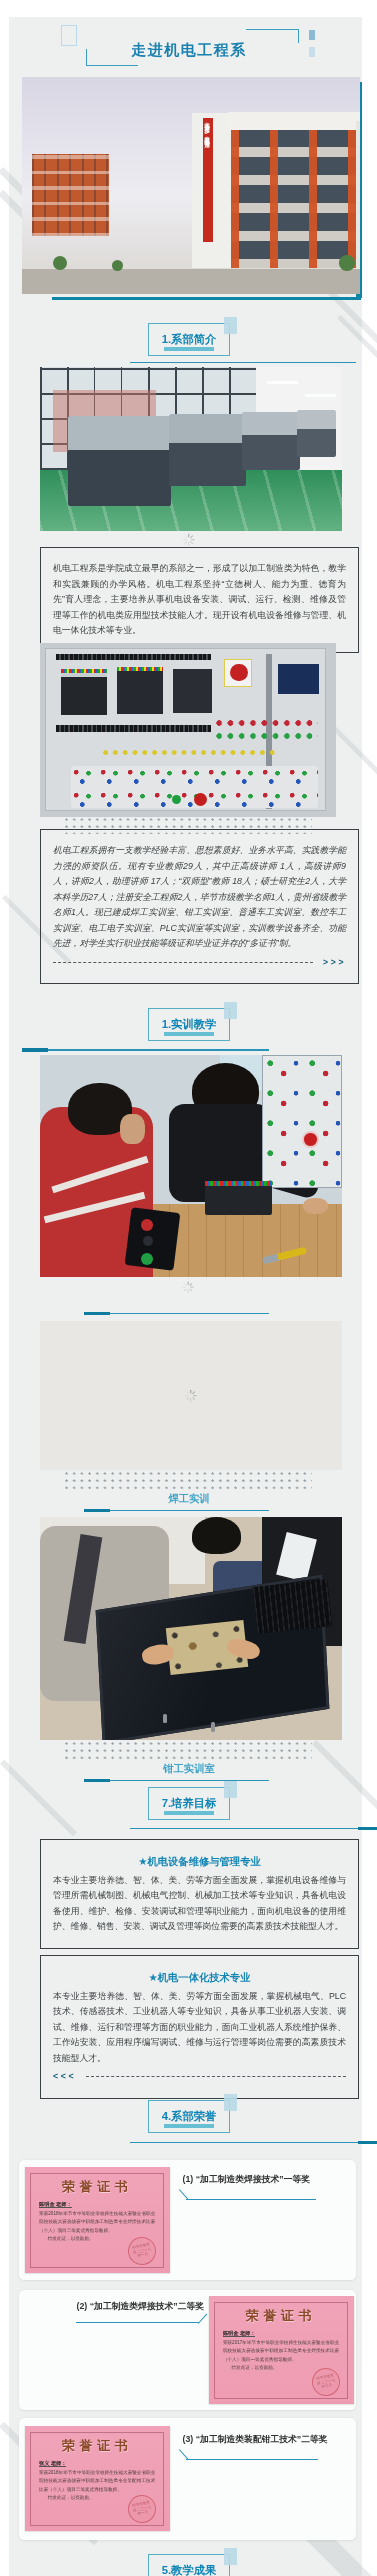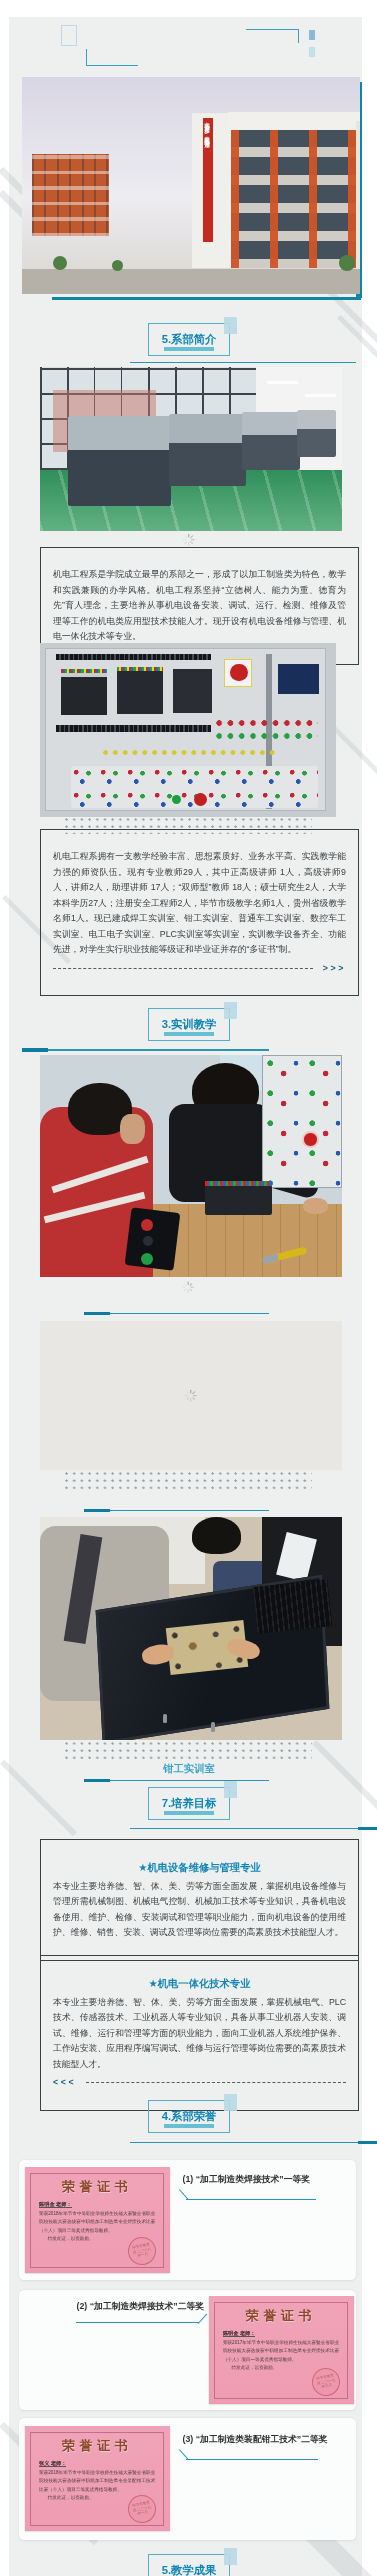--- a/index.html
+++ b/index.html
@@ -32,21 +32,21 @@
   .caption { position:absolute; left:0; width:378px; text-align:center; font-size:10.3px; font-weight:600; color:#3fa3c8; }
   .capline { position:absolute; left:84px; width:185px; height:3.1px; }
   .capline .l { position:absolute; left:0; top:1px; width:185px; height:1px; background:#2a93b8; }
   .capline .t { position:absolute; left:0; top:0; width:26px; height:2.6px; background:#0e7c9e; }
 
   
   .dots { position:absolute; background-image:radial-gradient(circle at 1.5px 1.5px,#98a2a8 1px,transparent 1.3px);
           background-size:7.7px 7.2px; }
 
   
-  .tbox { position:absolute; left:40px; width:319px; border:1px solid #3a3f44; padding:19px 12px;
+  .tbox { position:absolute; left:40px; width:319px; border:1px solid #3a3f44; padding:13px 12px;
           font-size:8.8px; line-height:15.5px; color:#3c4043; text-align:justify; }
   .tbox .mtitle { text-align:center; font-size:10.3px; font-weight:800; color:#1486b4; line-height:17.5px; margin-bottom:2.1px; }
   .morerow { display:flex; align-items:center; gap:9.3px; margin-top:3.1px; }
   .morerow .dash { flex:1; border-top:1px dashed #565b60; }
   .morerow .arrows { font-size:8.8px; font-weight:bold; color:#16617a; letter-spacing:2.6px; }
 
   
   .card { position:absolute; left:18.5px; width:337px; background:#fbfcfc; border-radius:5.2px; box-shadow:0 0.5px 2.6px rgba(0,0,0,.08); }
   .cert { position:absolute; background:linear-gradient(180deg,#f0a3b8,#ee9cb2); box-shadow:0 0.5px 1.5px rgba(0,0,0,.25); }
   .cert::before { content:""; position:absolute; left:5.7px; right:5.7px; top:5.7px; bottom:5.7px; border:1px solid rgba(150,60,90,.5); }
@@ -81,20 +81,21 @@
   <div class="diag" style="left:7.7px;top:2504px;width:103px;height:6.2px;"></div>
   <div class="diag" style="left:283px;top:2566px;width:149px;height:20.6px;"></div>
 
   <div class="osq" style="left:61px;top:25px;width:15.5px;height:20.6px;"></div>
   <div class="bar" style="left:246px;top:29px;width:53px;height:1px;background:#3a9ec0;"></div>
   <div class="bar" style="left:298px;top:29px;width:1px;height:14.4px;background:#3a9ec0;"></div>
   <div class="bar" style="left:86px;top:49px;width:1px;height:16.5px;background:#3a9ec0;"></div>
   <div class="bar" style="left:86px;top:65px;width:52px;height:1px;background:#3a9ec0;"></div>
   <div class="fsq" style="left:309px;top:30px;width:6.2px;height:10.3px;background:#8cb9d6;"></div>
   <div class="fsq" style="left:309px;top:47px;width:6.2px;height:9.8px;background:#c6dfeb;"></div>
+  <div class="title">走进机电工程系</div>
 
   <div class="fsq" style="left:356px;top:82px;width:5.7px;height:216px;background:#0f86a6;"></div>
   <div class="photo" style="left:22px;top:77px;width:338px;height:217px;">
     <div class="ph" style="inset:0;background:linear-gradient(180deg,#d9d6e4,#edecf1 55%,#d8d5cf);"></div>
     <div class="ph" style="left:10.3px;top:77px;width:77px;height:82px;background:#c05a2e;
          background-image:repeating-linear-gradient(0deg,rgba(255,255,255,.45) 0 3.1px,transparent 3.1px 15.5px),repeating-linear-gradient(90deg,rgba(40,40,60,.35) 0 2.1px,transparent 2.1px 12.4px);"></div>
     <div class="ph" style="left:170px;top:36px;width:41px;height:155px;background:#efefeb;"></div>
     <div class="ph" style="left:181px;top:41px;width:10.3px;height:124px;background:#c52a1f;display:flex;justify-content:center;">
       <span style="writing-mode:vertical-rl;text-orientation:upright;color:#fff;font-size:5.2px;font-weight:bold;letter-spacing:1px;">文明从脚下起步 奉献从你我做起</span>
     </div>
@@ -106,21 +107,21 @@
     <div class="ph" style="left:334px;top:44px;width:23px;height:149px;background:#e8e5df;"></div>
     <div class="ph" style="left:0;top:192px;width:338px;height:25px;background:#b5b1a8;"></div>
     <div class="ph" style="left:31px;top:179px;width:14.4px;height:14.4px;border-radius:50%;background:#4f7f42;"></div>
     <div class="ph" style="left:90px;top:183px;width:11.3px;height:11.3px;border-radius:50%;background:#4f7f42;"></div>
     <div class="ph" style="left:317px;top:178px;width:15.5px;height:15.5px;border-radius:50%;background:#4f7f42;"></div>
   </div>
   <div class="bar" style="left:52px;top:297px;width:309px;height:3.1px;background:#0f86a6;"></div>
 
   <div class="shead" style="top:323px;">
     <div class="sq"></div>
-    <div class="txt">5.系部简介</div>
+    <div class="txt">1.系部简介</div>
     <div class="ubar"></div>
   </div>
   <div class="bar" style="left:130px;top:362px;width:226px;height:1px;"></div>
 
   <div class="photo" style="left:40px;top:367px;width:302px;height:164px;">
     <div class="ph" style="inset:0;background:#e6e9ea;"></div>
     <div class="ph" style="left:0;top:0;width:216px;height:103px;background:#dce3e6;
          background-image:repeating-linear-gradient(90deg,#3c454c 0 1.5px,transparent 1.5px 27px),repeating-linear-gradient(0deg,#3c454c 0 1.5px,transparent 1.5px 25px);"></div>
     <div class="ph" style="left:13px;top:23px;width:103px;height:62px;background:rgba(198,118,108,.5);"></div>
     <div class="ph" style="left:216px;top:0;width:86px;height:103px;background:#f2f3f2;"></div>
@@ -170,31 +171,31 @@
     <div class="ph" style="left:175px;top:89px;width:103px;height:8.2px;background-image:radial-gradient(circle at 4.1px 4.1px,#27a043 2.6px,transparent 3.1px);background-size:11.3px 8.2px;"></div>
     <div class="ph" style="left:62px;top:106px;width:175px;height:7.2px;background-image:radial-gradient(circle at 3.6px 3.6px,#d8c828 2.1px,transparent 2.6px);background-size:9.8px 7.2px;"></div>
     <div class="ph" style="left:31px;top:123px;width:247px;height:42px;background:#e3e5e6;border-radius:3.1px;
          background-image:radial-gradient(circle at 5.2px 6.2px,#c22533 2.1px,transparent 2.6px),radial-gradient(circle at 11.3px 15.5px,#2457b8 2.1px,transparent 2.6px),radial-gradient(circle at 17.5px 7.2px,#27a043 2.1px,transparent 2.6px);background-size:27px 23px;"></div>
     <div class="ph" style="left:154px;top:150px;width:13.4px;height:13.4px;border-radius:50%;background:#c31f1f;"></div>
     <div class="ph" style="left:132px;top:152px;width:9.3px;height:9.3px;border-radius:50%;background:#1f9e3f;"></div>
   </div>
 
   <div class="dots" style="left:65px;top:818px;width:247px;height:15.5px;"></div>
 
-  <div class="tbox" style="top:829px;">
+  <div class="tbox" style="top:829px;font-style:italic;">
     <span>机电工程系拥有一支教学经验丰富、思想素质好、业务水平高、实践教学能力强的师资队伍。现有专业教师29人，其中正高级讲师 1人，高级讲师9人，讲师2人，助理讲师 17人；“双师型”教师 18人；硕士研究生2人，大学本科学历27人；注册安全工程师2人，毕节市级教学名师1人，贵州省级教学名师1人。现已建成焊工实训室、钳工实训室、普通车工实训室、数控车工实训室、电工电子实训室、PLC实训室等实训室，实训教学设备齐全、功能先进，对学生实行职业技能等级证和毕业证并存的“多证书”制。</span>
     <div class="morerow">
       <div class="dash"></div>
       <span class="arrows">&gt;&gt;&gt;</span>
     </div>
   </div>
 
   <div class="shead" style="top:1008px;">
     <div class="sq"></div>
-    <div class="txt">3.实训教学</div>
+    <div class="txt">1.实训教学</div>
     <div class="ubar"></div>
   </div>
   <div class="bar" style="left:22px;top:1049px;width:247px;height:1.5px;"></div>
   <div class="bar-dark" style="left:22px;top:1048px;width:26px;height:3.6px;"></div>
 
   <div class="photo" style="left:40px;top:1055px;width:302px;height:222px;">
     <div class="ph" style="inset:0;background:#ccd5da;"></div>
     <div class="ph" style="left:180px;top:0;width:57px;height:36px;background:#cfe2ea;"></div>
     <div class="ph" style="left:0;top:149px;width:302px;height:73px;background:#c59a62;
          background-image:repeating-linear-gradient(90deg,rgba(120,70,30,.22) 0 1px,transparent 1px 18.5px);"></div>
@@ -245,20 +246,21 @@
           <line x1="25.2" y1="25.2" x2="21" y2="21" opacity=".45"></line>
         <line x1="16" y1="29" x2="16" y2="23" opacity=".35"></line>
           <line x1="6.8" y1="25.2" x2="11" y2="21" opacity=".25"></line>
         <line x1="3" y1="16" x2="9" y2="16" opacity=".18"></line>
           <line x1="6.8" y1="6.8" x2="11" y2="11" opacity=".12"></line>
       </g>
     </svg>
   </div>
 
   <div class="dots" style="left:65px;top:1472px;width:247px;height:20.6px;"></div>
+  <div class="caption" style="top:1492px;">焊工实训</div>
   <div class="capline" style="top:1509px;">
       <div class="l"></div>
       <div class="t"></div>
     </div>
 
   <div class="photo" style="left:40px;top:1517px;width:302px;height:223px;">
     <div class="ph" style="inset:0;background:#cfc4b2;"></div>
     <div class="ph" style="left:0;top:0;width:165px;height:67px;background:#e8e6e0;"></div>
     <div class="ph" style="left:0;top:9.3px;width:129px;height:175px;border-radius:15.5px;background:#b3aea6;"></div>
     <div class="ph" style="left:32px;top:18px;width:21.6px;height:108px;background:#3a3a40;transform:rotate(9deg);"></div>

